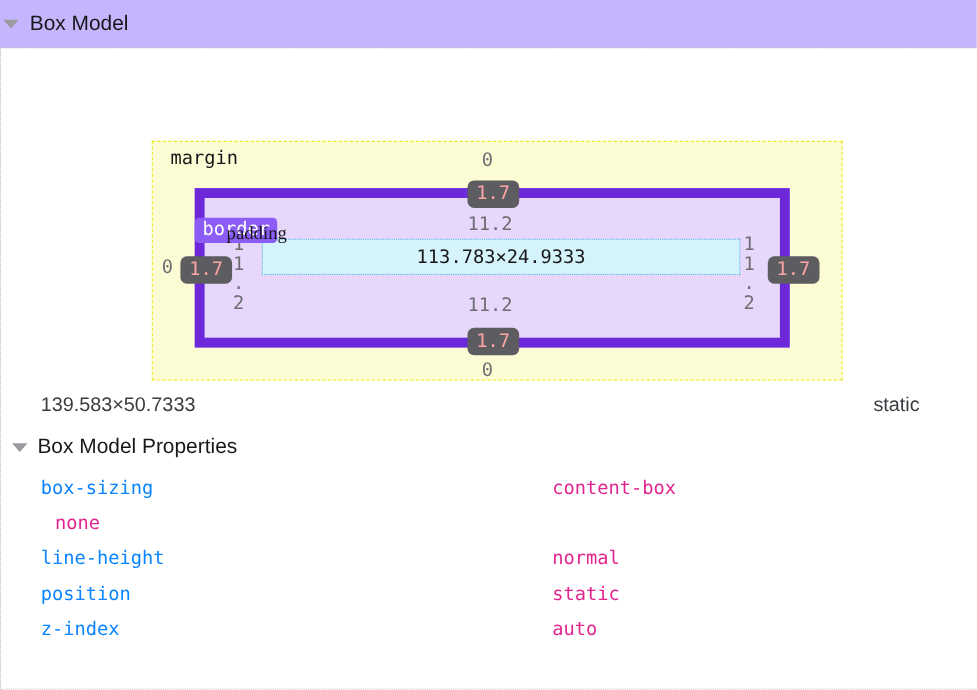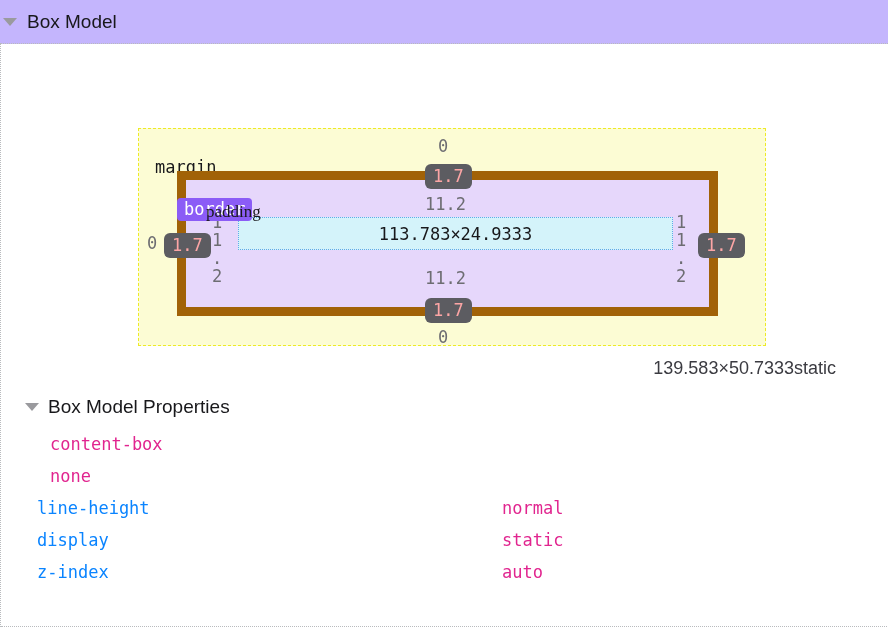--- a/index.html
+++ b/index.html
@@ -53,37 +53,37 @@
     width: 628px; height: 218px;
     background: #fcfcd4;
     border: 1px dashed #edeb26;
   }
   .bm-label {
     position: absolute;
     font-family: "DejaVu Sans Mono", monospace;
     font-size: 17px;
     color: #18181b;
   }
-  .label-margin  { left: 16px;  top: 28px; }
+  .label-margin  { left: 16px;  top: 5px; }
   .label-border  {
     left: 38px; top: 45px;
     background: #8b5cf6;
     color: #ffffff;
     padding: 1px 7px 2px 7px;
     border-radius: 4px;
     z-index: 6;
     margin-top: 24px;
   }
   .label-padding { left: 67px; top: 73px; z-index: 6; font-family: Liberation Serif, serif; }
 
   .border-box {
     position: absolute;
     left: 38px; top: 42px;
     width: 541px; height: 145px;
-    border: 9px solid #a16207;
+    border: 9px solid #6d28d9;
     background: #e6d7fb;
   }
   .content-box {
     position: absolute;
     left: 52px; top: 37px;
     width: 435px; height: 33px;
     background: #d4f3fa;
     border: 1px dotted #62a9e8;
     display: flex;
     align-items: center;
@@ -134,33 +134,33 @@
   .p-left   { left: 206px; top: 168px; }
   .p-right  { left: 670px; top: 168px; }
 
   
   .summary-row {
     position: relative;
     height: 48px;
     padding: 0 52px 0 36px;
     display: flex;
     align-items: center;
-    justify-content: flex-end;
+    justify-content: space-between;
   }
   .summary-dims, .summary-position {
     font-size: 18px;
     color: #3b3b41;
     font-family: "Liberation Sans", sans-serif;
   }
 
   
   .props-header {
     display: flex;
     align-items: center;
-    padding-left: 24px;
+    padding-left: 10px;
     height: 30px;
   }
   .props-header .twisty { margin-right: 9px; }
   .props-title {
     font-size: 19px;
     color: #18181b;
   }
   .props-list {
     padding-top: 6px;
   }
@@ -236,31 +236,32 @@
     <span class="summary-position">static</span>
   </div>
 
   <div class="props-header">
     <span class="twisty"></span>
     <span class="props-title">Box Model Properties</span>
   </div>
 
   <div class="props-list">
     <div class="prop-row">
+      <span class="prop-name">box-sizing</span>
       <span class="prop-value">content-box</span>
     </div>
     <div class="prop-row">
       <span class="prop-value">none</span>
     </div>
     <div class="prop-row">
       <span class="prop-name">line-height</span>
       <span class="prop-value">normal</span>
     </div>
     <div class="prop-row">
-      <span class="prop-name">display</span>
+      <span class="prop-name">position</span>
       <span class="prop-value">static</span>
     </div>
     <div class="prop-row">
       <span class="prop-name">z-index</span>
       <span class="prop-value">auto</span>
     </div>
   </div>
 
   <div class="bottom-rule"></div>
 </div>

